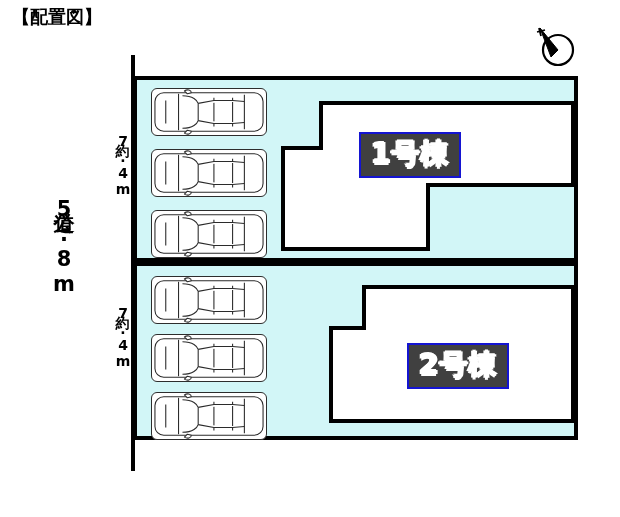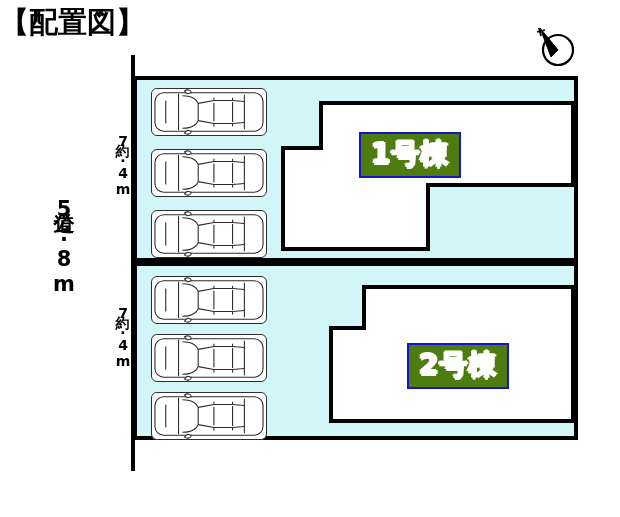--- a/index.html
+++ b/index.html
@@ -12,23 +12,23 @@
     height: 517px;
     position: relative;
     overflow: hidden;
     font-family: "Liberation Serif", "DejaVu Serif", serif;
     color: #000000;
   }
 
   
   #plan-title {
     position: absolute;
-    left: 0;
+    left: 12px;
     top: 8px;
-    font-size: 29px;
+    font-size: 18px;
     font-weight: 700;
     letter-spacing: 0px;
     line-height: 1;
     white-space: nowrap;
     font-family: "DejaVu Sans", "Liberation Sans", sans-serif;
   }
 
   
   #compass {
     position: absolute;
@@ -112,21 +112,21 @@
 
   
   .building {
     position: absolute;
   }
   .building svg { display: block; overflow: visible; }
 
   
   .building-plate {
     position: absolute;
-    background: #4d7c0f;
+    background: #404040;
     border: 2px solid #1414d2;
     color: #ffffff;
     font-family: "DejaVu Sans", "Liberation Sans", sans-serif;
     font-weight: 700;
     font-size: 28px;
     line-height: 1;
     letter-spacing: 1px;
     padding: 6px 10px 8px 10px;
     white-space: nowrap;
     text-shadow:

